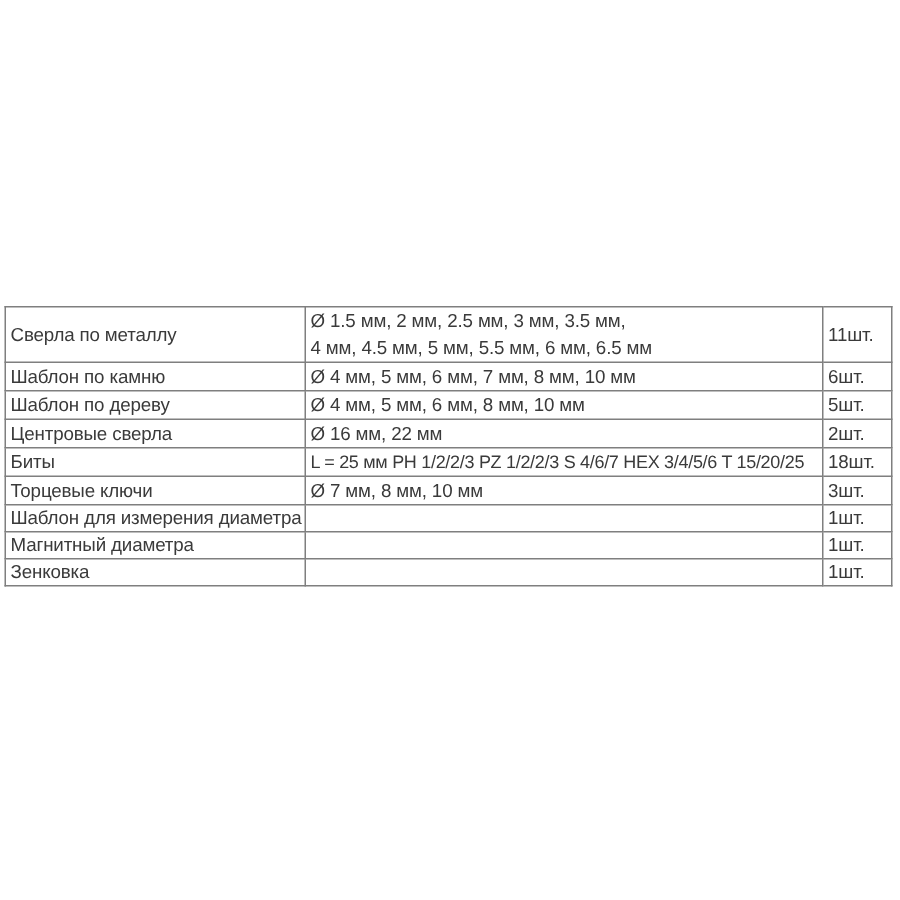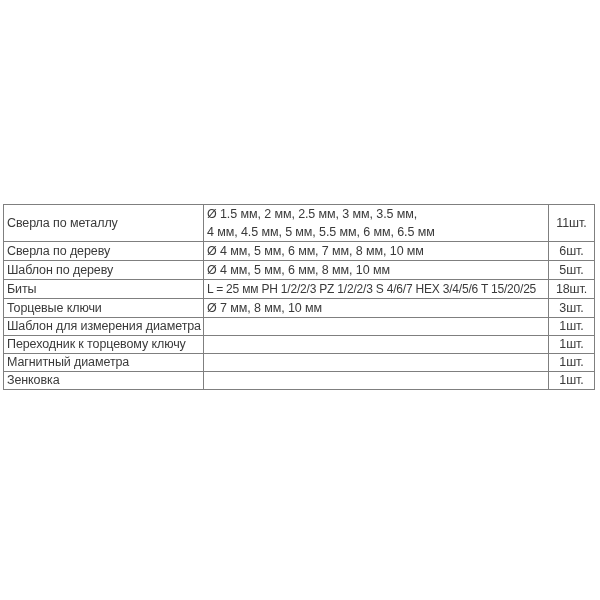--- a/index.html
+++ b/index.html
@@ -34,21 +34,21 @@
   }
   table.spec-table td {
     border: 1px solid var(--border);
     padding: 0 3px;
     vertical-align: middle;
     height: 17px;
     overflow: hidden;
   }
   td.name-cell  { white-space: pre; }
   td.spec-cell  { white-space: pre-line; line-height: 18px; }
-  td.qty-cell   { text-align: center; padding-right: 4px; white-space: pre; }
+  td.qty-cell   { text-align: left; padding-right: 4px; white-space: pre; }
   tr.row-tall td { height: 37px; }
   td.spec-nowrap {
     white-space: pre;
     font-size: 12px;
     letter-spacing: -0.2px;
     margin-left: 31px;
   }
 </style>
 </head>
 <body>
@@ -61,46 +61,46 @@
       <col style="width:46px">
     </colgroup>
     <tbody>
       <tr class="row-tall">
         <td class="name-cell">Сверла по металлу</td>
         <td class="spec-cell">Ø 1.5 мм, 2 мм, 2.5 мм, 3 мм, 3.5 мм,
 4 мм, 4.5 мм, 5 мм, 5.5 мм, 6 мм, 6.5 мм</td>
         <td class="qty-cell">11шт.</td>
       </tr>
       <tr>
-        <td class="name-cell">Сверла по дереву</td>
+        <td class="name-cell">Шаблон по камню</td>
         <td class="spec-cell">Ø 4 мм, 5 мм, 6 мм, 7 мм, 8 мм, 10 мм</td>
         <td class="qty-cell">6шт.</td>
       </tr>
       <tr>
         <td class="name-cell">Шаблон по дереву</td>
         <td class="spec-cell">Ø 4 мм, 5 мм, 6 мм, 8 мм, 10 мм</td>
         <td class="qty-cell">5шт.</td>
+      </tr>
+      <tr>
+        <td class="name-cell">Центровые сверла</td>
+        <td class="spec-cell">Ø 16 мм, 22 мм</td>
+        <td class="qty-cell">2шт.</td>
       </tr>
       <tr>
         <td class="name-cell">Биты</td>
         <td class="spec-cell spec-nowrap">L = 25 мм PH 1/2/2/3 PZ 1/2/2/3 S 4/6/7 HEX 3/4/5/6 T 15/20/25</td>
         <td class="qty-cell">18шт.</td>
       </tr>
       <tr>
         <td class="name-cell">Торцевые ключи</td>
         <td class="spec-cell">Ø 7 мм, 8 мм, 10 мм</td>
         <td class="qty-cell">3шт.</td>
       </tr>
       <tr>
         <td class="name-cell">Шаблон для измерения диаметра</td>
-        <td class="spec-cell"></td>
-        <td class="qty-cell">1шт.</td>
-      </tr>
-      <tr>
-        <td class="name-cell">Переходник к торцевому ключу</td>
         <td class="spec-cell"></td>
         <td class="qty-cell">1шт.</td>
       </tr>
       <tr>
         <td class="name-cell">Магнитный диаметра</td>
         <td class="spec-cell"></td>
         <td class="qty-cell">1шт.</td>
       </tr>
       <tr>
         <td class="name-cell">Зенковка</td>

